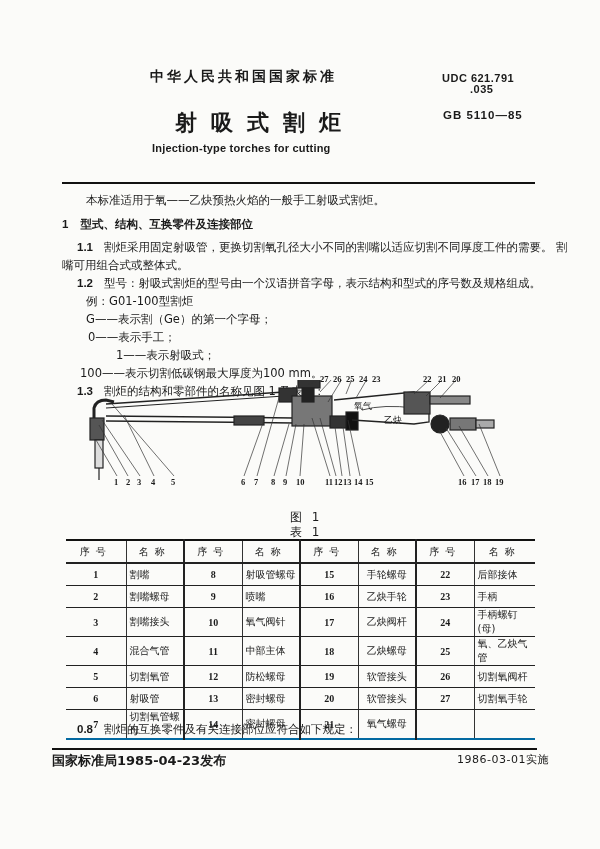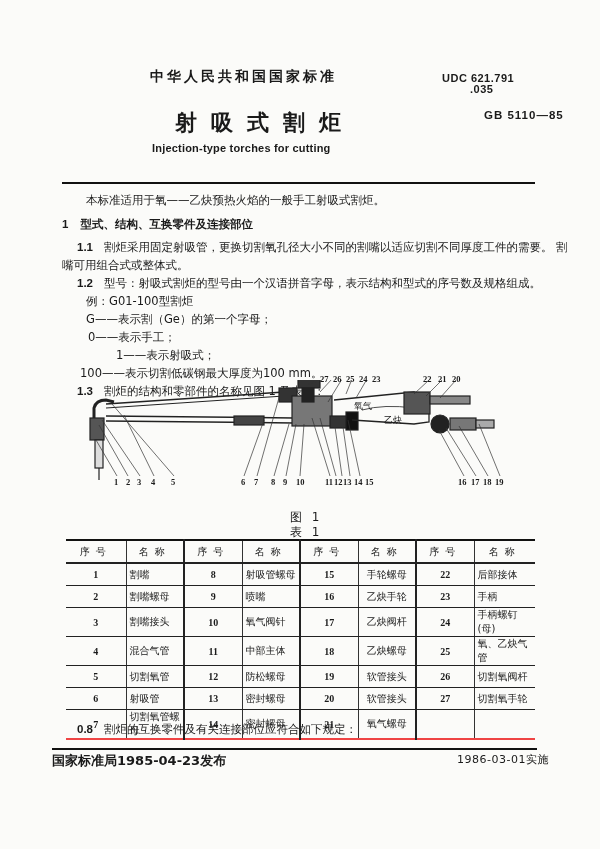--- a/index.html
+++ b/index.html
@@ -5,36 +5,36 @@
   html, body { margin: 0; padding: 0; }
   body {
     width: 600px; height: 849px; position: relative; overflow: hidden;
     background: #fbfbf9; color: #1a1a1a;
     font-family: "DejaVu Serif", serif;
   }
   .abs { position: absolute; }
   .hdr-std { left: 150px; top: 68px; font-family: "DejaVu Sans", sans-serif; font-weight: bold; font-size: 14px; letter-spacing: 3px; }
   .udc { left: 442px; top: 73px; font-family: "Liberation Sans", sans-serif; font-weight: bold; font-size: 11px; letter-spacing: 0.5px; line-height: 11px; }
   .udc .sub { display: block; padding-left: 28px; }
-  .gb { left: 443px; top: 109px; font-family: "Liberation Sans", sans-serif; font-weight: bold; font-size: 11.5px; letter-spacing: 1px; margin-left: 41px; }
+  .gb { left: 443px; top: 109px; font-family: "Liberation Sans", sans-serif; font-weight: bold; font-size: 11.5px; letter-spacing: 1px; }
   .title { left: 175px; top: 108px; font-size: 22px; font-weight: bold; letter-spacing: 14px; font-family: Liberation Mono, monospace; }
   .subtitle { left: 152px; top: 142px; font-family: "Liberation Sans", sans-serif; font-weight: bold; font-size: 11px; letter-spacing: 0.2px; }
   .rule { position: absolute; left: 62px; width: 473px; background: #111; }
   .txt { position: absolute; font-size: 11.5px; font-family: "DejaVu Sans", sans-serif; white-space: nowrap; }
   .num { font-family: "Liberation Sans", sans-serif; font-weight: bold; }
   .sec { font-weight: bold; }
 
   .figure { position: absolute; left: 84px; top: 380px; width: 420px; height: 120px; }
   .fig-caption { left: 290px; top: 509px; font-size: 12px; letter-spacing: 3px; }
   .tbl-caption { left: 290px; top: 524px; font-size: 12px; letter-spacing: 3px; }
 
   table.parts {
     position: absolute; left: 66px; top: 539px; width: 469px;
     border-collapse: collapse; font-size: 10px; font-family: "DejaVu Sans", sans-serif;
-    border-top: 2px solid #111; border-bottom: 2px solid #ef4444;
+    border-top: 2px solid #111; border-bottom: 2px solid #0369a1;
   }
   table.parts th, table.parts td {
     border-bottom: 1px solid #222; border-right: 1px solid #333;
     height: 21px; padding: 0 3px; font-weight: normal;
   }
   table.parts th { letter-spacing: 6px; text-align: center; }
   table.parts td.no { text-align: center; font-family: "Liberation Serif", serif; font-weight: bold; font-size: 10px; }
   table.parts td.nm { text-align: left; }
   table.parts td.nmc { text-align: center; }
   table.parts .thick { border-right: 2px solid #222; }

